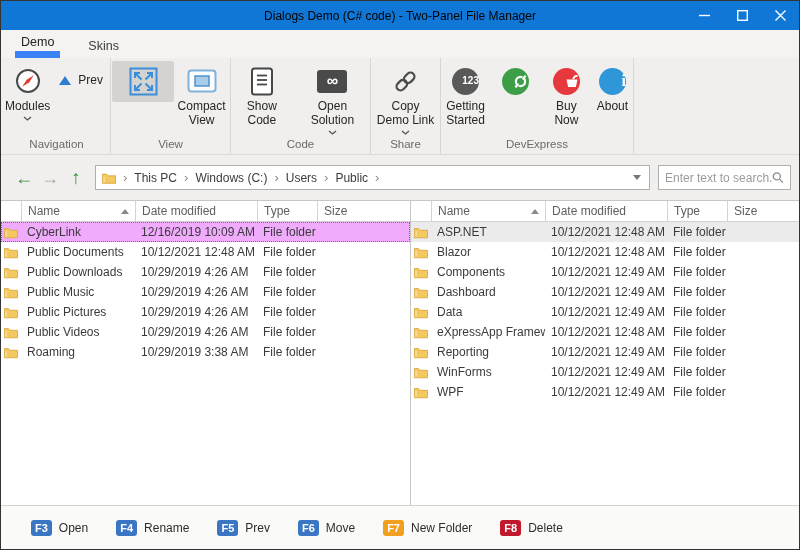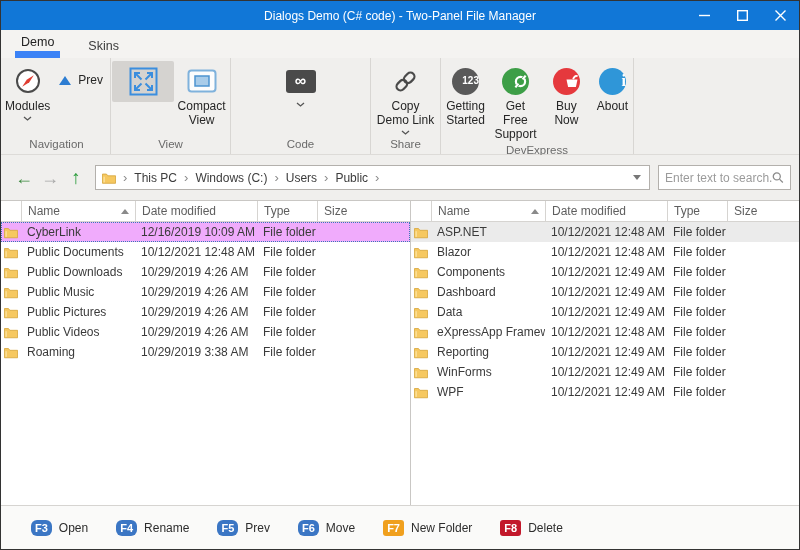--- a/index.html
+++ b/index.html
@@ -11,21 +11,21 @@
   .window {
     width:800px; height:550px; display:flex; flex-direction:column;
     border:1px solid #333333; background:#f0efed; overflow:hidden;
   }
   
   .titlebar {
     height:29px; background:#1177d7; color:#fff; position:relative;
     display:flex; align-items:center; flex:0 0 29px;
   }
   .titlebar .title {
-    position:absolute; left:0; right:0; text-align:center; font-size:12px; color:#ffffff;
+    position:absolute; left:0; right:0; text-align:center; font-size:12px; color:#000000;
   }
   .tb-controls { margin-left:auto; display:flex; position:relative; z-index:2; }
   .tb-btn { width:38px; height:29px; display:flex; align-items:center; justify-content:center; cursor:default; }
   .tb-btn svg { display:block; }
   
   .tabrow {
     height:28px; background:#f4f3f1; display:flex; align-items:flex-end;
     padding-left:14px; flex:0 0 28px; gap:22px;
   }
   .tab { padding:4px 6px 5px 6px; color:#3c3c3c; font-size:12.5px; }
@@ -96,21 +96,21 @@
   .row .icell { display:flex; align-items:center; justify-content:center; }
   .row.sel-active { background:#f0abfc; outline:1px dotted #3a7ab8; outline-offset:-1px; }
   .row.sel-inactive { background:#ebebeb; }
   
   .footer {
     height:44px; flex:0 0 44px; background:#fafaf9; border-top:1px solid #d6d4d1;
     display:flex; align-items:center; padding-left:30px; gap:28px;
   }
   .fitem { display:flex; align-items:center; gap:7px; color:#2d2d2d; }
   .fkey { border-radius:3px; padding:2px 4px; min-width:20px; text-align:center; color:#fff; font-weight:bold; font-size:11px; }
-  .fk-blue{background:#3b76c4;border-radius:6px;} .fk-orange{background:#f0a01e;} .fk-red{background:#c2182b;}
+  .fk-blue{background:#3b76c4;} .fk-orange{background:#f0a01e;} .fk-red{background:#c2182b;}
   svg { display:block; }
 </style>
 </head>
 <body>
 
 <div class="window">
 
   <div class="titlebar">
     <div class="title">Dialogs Demo (C# code) - Two-Panel File Manager</div>
     <div class="tb-controls">
@@ -191,26 +191,40 @@
               </svg>
           </span>
           <span>Compact View</span>
         </div>
       </div>
       <div class="glabel">View</div>
     </div>
 
     <div class="rgroup g-code">
       <div class="rcontent" style="justify-content:center; gap:4px;">
+        <div class="big-btn" style="width:62px">
+          <span class="bicon">
+            <svg width="24" height="29" viewBox="0 0 24 29">
+                <rect x="2" y="1.5" width="20" height="26" rx="2.5" fill="#fff" stroke="#474747" stroke-width="2"></rect>
+                <g stroke="#474747" stroke-width="1.8">
+                  <line x1="7" y1="8.5" x2="17" y2="8.5"></line>
+                  <line x1="7" y1="13" x2="17" y2="13"></line>
+                  <line x1="7" y1="17.5" x2="17" y2="17.5"></line>
+                </g>
+              </svg>
+          </span>
+          <span>Show Code</span>
+        </div>
         <div class="big-btn" style="width:76px">
           <span class="bicon">
             <span class="os-box">
                 <span>∞</span>
               </span>
           </span>
+          <span>Open Solution</span>
           <svg class="chev" width="9" height="5" viewBox="0 0 9 5">
               <polyline points="1,1 4.5,4 8,1" fill="none" stroke="#555" stroke-width="1.3"></polyline>
             </svg>
         </div>
       </div>
       <div class="glabel">Code</div>
     </div>
 
     <div class="rgroup g-share">
       <div class="rcontent" style="justify-content:center;">
@@ -246,21 +260,20 @@
           <span class="bicon">
             <span class="circle-icon ci-green">
               <svg width="17" height="17" viewBox="0 0 17 17">
                   <circle cx="8.5" cy="8.5" r="4.6" fill="none" stroke="#fff" stroke-width="2.2"></circle>
                   <line x1="12.8" y1="3" x2="4.2" y2="14" stroke="#3d9e47" stroke-width="2.6"></line>
                   <line x1="13.6" y1="2.6" x2="10.6" y2="6.4" stroke="#fff" stroke-width="2.2"></line>
                   <line x1="6.4" y1="10.6" x2="3.4" y2="14.4" stroke="#fff" stroke-width="2.2"></line>
                 </svg>
             </span>
           </span>
-          <span>Get Free Support</span>
         </div>
         <div class="big-btn" style="width:50px">
           <span class="bicon">
             <span class="circle-icon ci-red">
               <svg width="16" height="15" viewBox="0 0 16 15">
                   <path d="M2.5 5.5 h11 l-1.6 7.5 h-7.8 z" fill="#fff"></path>
                   <path d="M9 5 q2.5 -4.5 4.5 -2.5" fill="none" stroke="#fff" stroke-width="1.8"></path>
                 </svg>
             </span>
           </span>

